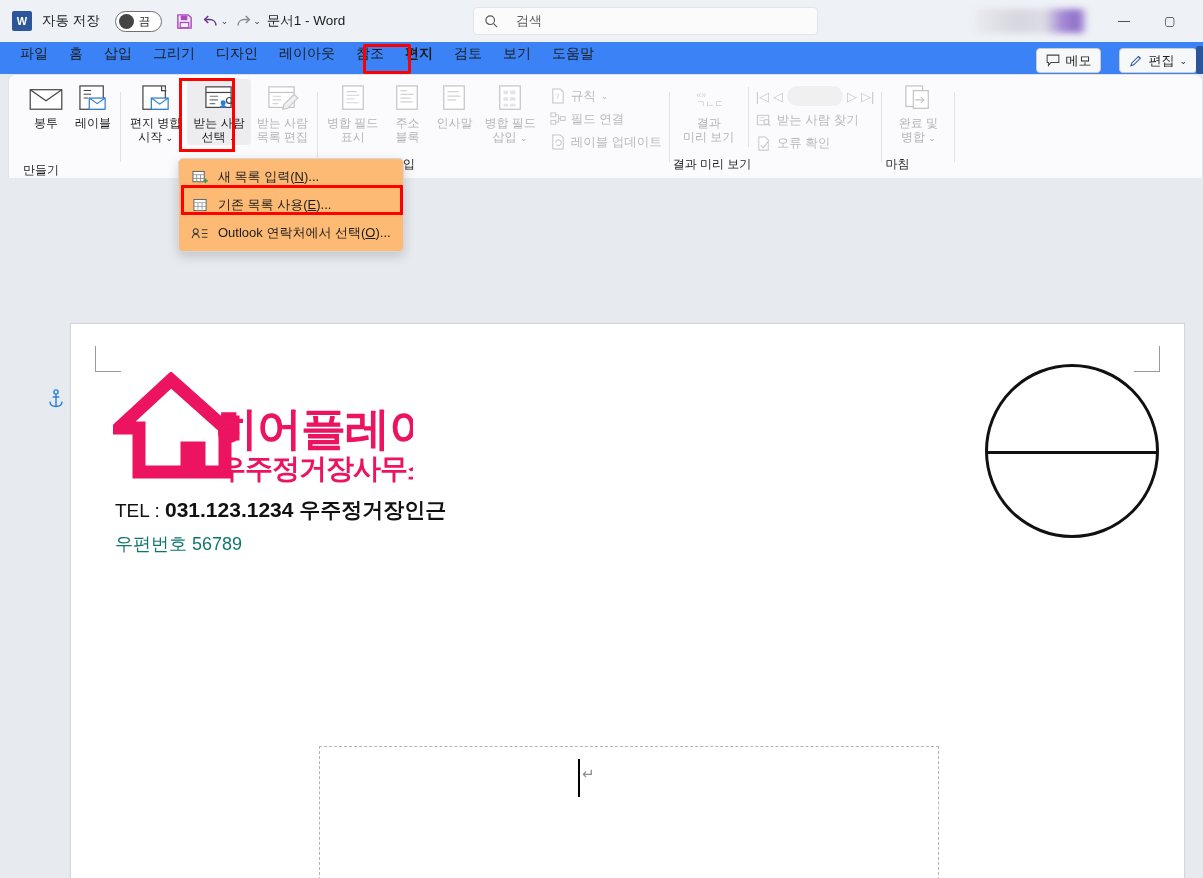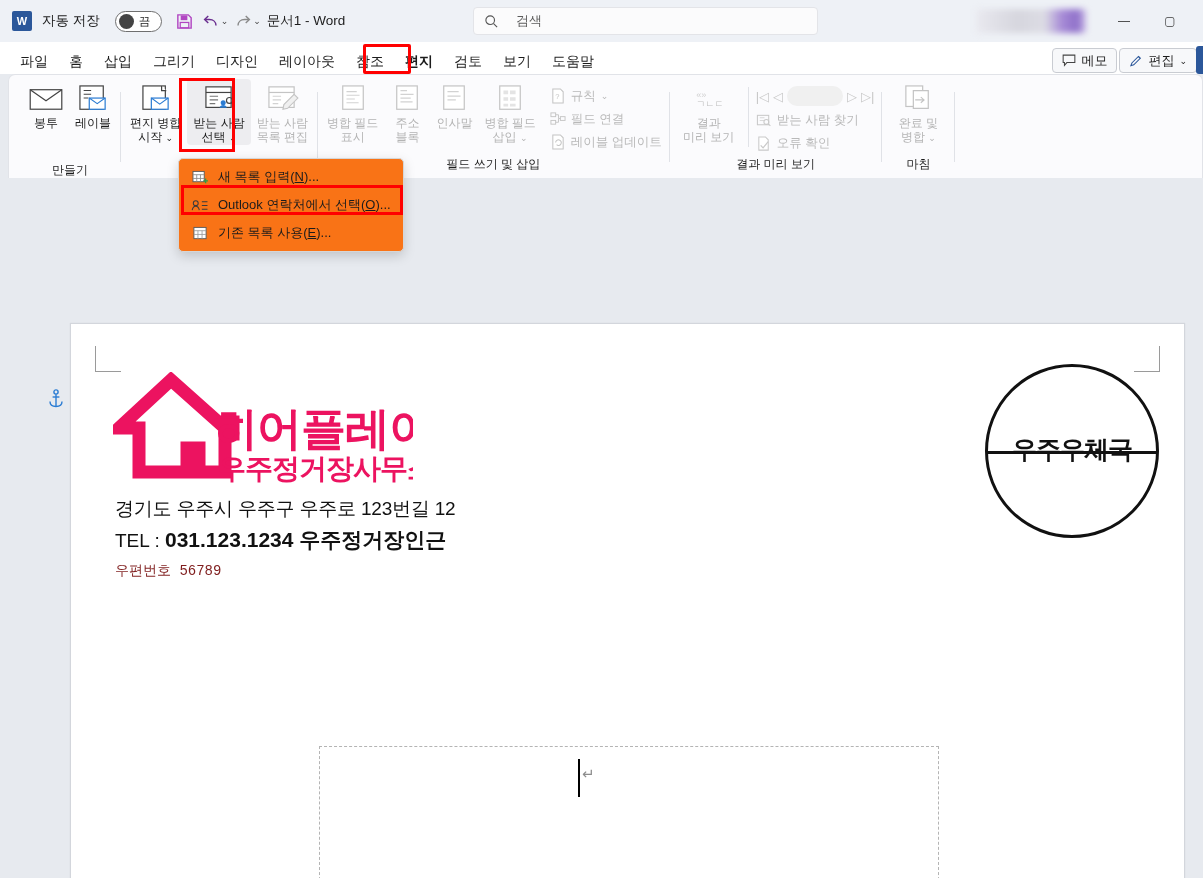--- a/index.html
+++ b/index.html
@@ -62,55 +62,55 @@
     position: absolute; top: 0; width: 46px; height: 42px;
     display: flex; align-items: center; justify-content: center;
     color: #3b3b3b; font-size: 12px;
   }
   .winbtn.min { right: 56px; }
   .winbtn.max { right: 10px; }
 
   
   .tabstrip {
     position: absolute; top: 42px; left: 0; width: 1203px; height: 32px;
-    background: #ffffff; display: flex; align-items: flex-end;
+    background: #3b82f6; display: flex; align-items: flex-start;
   }
   .tab {
     font-size: 14px; color: #1c1c1c; padding: 3px 9px; margin-right: 3px;
     white-space: nowrap; position: relative; border-radius: 3px;
   }
   .tab:first-child { margin-left: 11px; }
   .tab.selected { font-weight: bold; }
   .tab-highlight {
     position: absolute; left: 363px; top: 44px; width: 48px; height: 30px;
     border: 3px solid #ff0000; border-radius: 2px; pointer-events: none;
   }
 
-  .right-tools { position: absolute; right: 6px; top: 48px; display: flex; align-items: center; gap: 2px; }
+  .right-tools { position: absolute; right: 6px; top: 48px; display: flex; align-items: center; gap: 18px; }
   .pillbtn {
     height: 25px; border: 1px solid #c9ccd2; border-radius: 4px; background: #f7f8fa;
     display: flex; align-items: center; gap: 5px; padding: 0 9px;
     font-size: 13px; color: #1c1c1c; white-space: nowrap;
   }
   .bluebar {
     position: absolute; right: 0; top: 46px; width: 7px; height: 28px;
     background: #2b579a; border-radius: 3px 0 0 3px;
   }
 
   
   .ribbon {
     position: absolute; top: 74px; left: 8px; width: 1195px; height: 104px;
     background: #fbfbfd; border-radius: 7px 7px 0 0;
     border: 1px solid #e1e3e8; border-bottom: none;
   }
   .ribbon-inner { position: relative; height: 100%; display: flex; align-items: flex-start; }
   .grp { position: relative; height: 104px; display: flex; flex-direction: column; }
   .grp-items { display: flex; align-items: flex-start; height: 80px; padding-top: 4px; }
   .grp-label {
-    text-align: center; font-size: 12px; color: #1c1c1c; height: 20px; line-height: 18px;
+    text-align: left; font-size: 12px; color: #1c1c1c; height: 20px; line-height: 18px;
   }
   .grp-sep { width: 1px; background: #e0e2e7; height: 70px; align-self: center; margin: 0 3px; }
 
   .bigbtn {
     width: auto; min-width: 46px; padding: 3px 6px 0;
     display: flex; flex-direction: column; align-items: center;
     font-size: 12px; color: #1c1c1c; line-height: 14px; text-align: center;
     border-radius: 4px;
   }
   .bigbtn .ic { height: 34px; display: flex; align-items: center; justify-content: center; }
@@ -126,21 +126,21 @@
   .smallrow.disabled { color: #b9b9b9; }
   .smallcol { display: flex; flex-direction: column; justify-content: center; height: 78px; padding-top: 2px;}
 
   .navrow { display: flex; align-items: center; gap: 4px; height: 26px; padding: 0 4px; }
   .recbox { width: 56px; height: 20px; background: #f0f0f0; border-radius: 10px; }
   .navarrow { color: #c8c8c8; font-size: 13px; }
 
   
   .menu {
     position: absolute; left: 178px; top: 158px; width: 226px;
-    background: #f97316; border: 1px solid #d6d6d6; border-radius: 5px;
+    background: #fdba74; border: 1px solid #d6d6d6; border-radius: 5px;
     box-shadow: 0 4px 12px rgba(0,0,0,.17); padding: 4px 0; z-index: 40;
   }
   .menu-item {
     height: 28px; display: flex; align-items: center; gap: 10px;
     padding: 0 12px; font-size: 13px; color: #1c1c1c; white-space: nowrap;
   }
   .menu-item .mic { width: 17px; display: flex; justify-content: center; }
   .menu-highlight {
     position: absolute; left: 181px; top: 185px; width: 222px; height: 30px;
     border: 3px solid #ff0000; pointer-events: none; z-index: 41;
@@ -161,21 +161,21 @@
   .mark.tl { left: 24px;  top: 22px;  border-left: 1px solid #9a9a9a; border-bottom: 1px solid #9a9a9a; }
   .mark.tr { right: 24px; top: 22px;  border-right:1px solid #9a9a9a; border-bottom: 1px solid #9a9a9a; }
 
   .anchor { position: absolute; left: -23px; top: 65px; color: #2b7cd3; }
 
   .logo { position: absolute; left: 42px; top: 48px; width: 300px; height: 118px; }
   .addr-lines { position: absolute; left: 44px; top: 172px; }
   .addr1 { font-size: 19px; color: #111; letter-spacing: -.2px; margin-bottom: 4px; }
   .addr2 { font-size: 19px; color: #111; margin-bottom: 8px; }
   .addr2 b { font-weight: bold; font-size: 21px; }
-  .addr3 { font-size: 14px; color: #7f1d1d; font-family: Liberation Mono, monospace; }
+  .addr3 { font-size: 18px; color: #0f766e; }
 
   .stamp {
     position: absolute; right: 25px; top: 40px; width: 174px; height: 174px;
     border: 3px solid #111; border-radius: 50%;
     display: flex; flex-direction: column; align-items: center; justify-content: center;
   }
   .stamp .line { position: absolute; left: 0; right: 0; top: 50%; height: 3px; background: #111; }
   .stamp .t {
     font-size: 25px; font-weight: bold; color: #111; letter-spacing: -1px;
     height: 50%; display: flex; align-items: center;
@@ -501,37 +501,37 @@
         <svg width="16" height="15" viewBox="0 0 17 16">
             <rect x="1" y="1.5" width="12" height="11" fill="#fff" stroke="#5b5b5b" stroke-width="1"></rect>
             <path d="M1 5h12M5 5v7.5M9 5v7.5M1 9h12" stroke="#8a8a8a" stroke-width=".9"></path>
             <path d="M12 11.5h5M14.5 9v5" stroke="#2e9b48" stroke-width="1.4"></path>
           </svg>
       </span>
       <span><span>새 목록 입력(</span><u>N</u><span>)...</span></span>
     </div>
     <div class="menu-item">
       <span class="mic">
+        <svg width="16" height="15" viewBox="0 0 17 16">
+            <rect x="2" y="1.5" width="13" height="12" fill="#fff" stroke="#5b5b5b" stroke-width="1"></rect>
+            <path d="M2 5h13M6.3 5v8.5M10.7 5v8.5M2 9h13" stroke="#9a9a9a" stroke-width=".9"></path>
+          </svg>
+      </span>
+      <span><span>기존 목록 사용(</span><u>E</u><span>)...</span></span>
+    </div>
+    <div class="menu-item">
+      <span class="mic">
         <svg width="17" height="15" viewBox="0 0 18 16">
             <circle cx="5" cy="5.5" r="2.6" fill="none" stroke="#3b3b3b" stroke-width="1.1"></circle>
             <path d="M1.2 13c.5-2.8 1.9-4.2 3.8-4.2S8.3 10.2 8.8 13" fill="none" stroke="#3b3b3b" stroke-width="1.1"></path>
             <path d="M11.5 4h6M11.5 8h6M11.5 12h6" stroke="#3b3b3b" stroke-width="1.1"></path>
           </svg>
       </span>
       <span><span>Outlook 연락처에서 선택(</span><u>O</u><span>)...</span></span>
     </div>
-    <div class="menu-item">
-      <span class="mic">
-        <svg width="16" height="15" viewBox="0 0 17 16">
-            <rect x="2" y="1.5" width="13" height="12" fill="#fff" stroke="#5b5b5b" stroke-width="1"></rect>
-            <path d="M2 5h13M6.3 5v8.5M10.7 5v8.5M2 9h13" stroke="#9a9a9a" stroke-width=".9"></path>
-          </svg>
-      </span>
-      <span><span>기존 목록 사용(</span><u>E</u><span>)...</span></span>
-    </div>
   </div>
   <div class="menu-highlight"></div>
   <div class="btn-highlight"></div>
 
   <div class="canvas">
     <div class="page">
 
       <div class="mark tl"></div>
       <div class="mark tr"></div>
 
@@ -547,27 +547,25 @@
       <div class="logo">
         <svg width="300" height="118" viewBox="0 0 300 118">
 
           <path d="M6 56 L58 8 L112 56 L112 50 L120 50 L120 62 L112 62 L112 100 L86 100 L86 76 L74 76 L74 100 L26 100 L26 56 Z" fill="none" stroke="#ec1360" stroke-width="13" stroke-linejoin="miter"></path>
           <text x="100" y="72" font-family="'Liberation Sans',sans-serif" font-size="45" font-weight="bold" fill="#ec1360" letter-spacing="-1">히어플레이스</text>
           <text x="105" y="106" font-family="'Liberation Sans',sans-serif" font-size="28" font-weight="bold" fill="#ec1360" letter-spacing="-1">우주정거장사무소</text>
         </svg>
       </div>
 
       <div class="addr-lines">
-        <div class="addr1">경기도 우주시 우주구 우주로 123번길 12</div>
         <div class="addr2"><span>TEL : </span><b>031.123.1234 우주정거장인근</b></div>
         <div class="addr3">우편번호 56789</div>
       </div>
 
       <div class="stamp">
-        <div class="t top">우주우체국</div>
         <div class="line"></div>
       </div>
 
       <div class="textbox">
         <div class="caret-line"></div>
         <div class="pilcrow">↵</div>
       </div>
 
     </div>
   </div>

